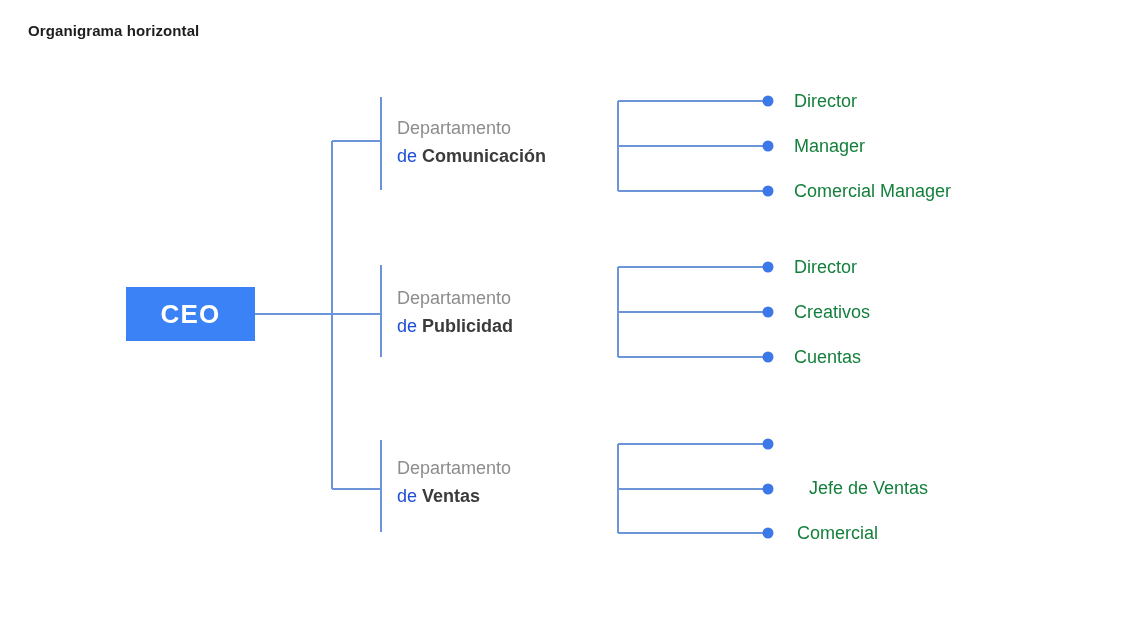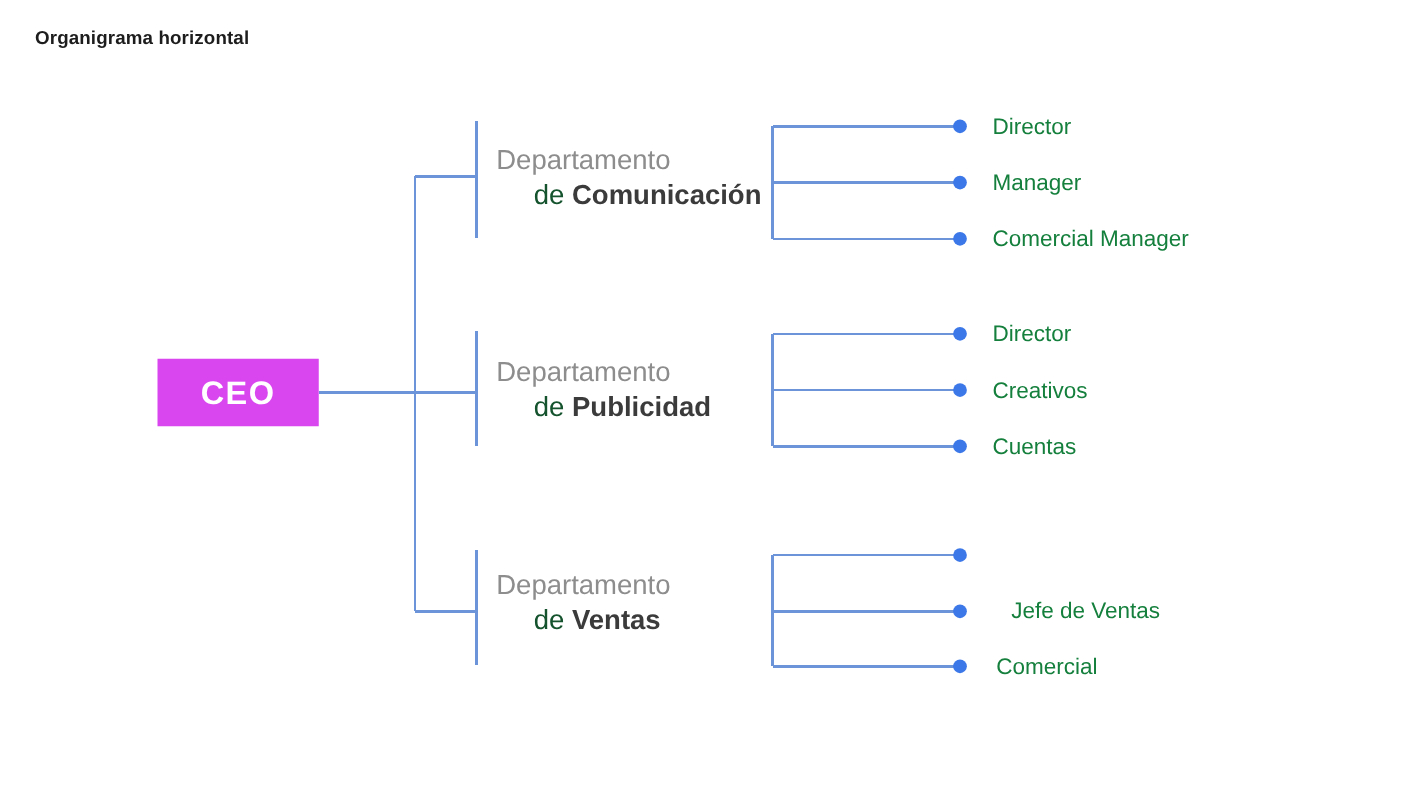--- a/index.html
+++ b/index.html
@@ -46,47 +46,47 @@
     pointer-events: none;
   }
 
   
   .root-node {
     position: absolute;
     left: 126px;
     top: 287px;
     width: 129px;
     height: 54px;
-    background: #d946ef;
+    background: #3b82f6;
     display: flex;
     align-items: center;
     justify-content: center;
   }
   .root-node-label {
     color: #ffffff;
     font-size: 26px;
     font-weight: bold;
     letter-spacing: 1.2px;
     line-height: 1;
   }
 
   
   .dept-label {
     position: absolute;
     left: 397px;
     width: 230px;
-    font-size: 22px;
+    font-size: 18px;
     line-height: 28px;
     color: #8d8d8d;
     font-weight: normal;
     white-space: nowrap;
   }
   .dept-label .dept-prefix-1 { display: block; color: #8d8d8d; }
   .dept-label .dept-line-2 { display: block; }
-  .dept-label .dept-prefix-2 { color: #14532d; margin-left: 30px; }
+  .dept-label .dept-prefix-2 { color: #1d4ed8; }
   .dept-label .dept-name {
     color: #3b3b3b;
     font-weight: bold;
   }
 
   .dept-1 { top: 114px; }
   .dept-2 { top: 284px; }
   .dept-3 { top: 454px; }
 
   

